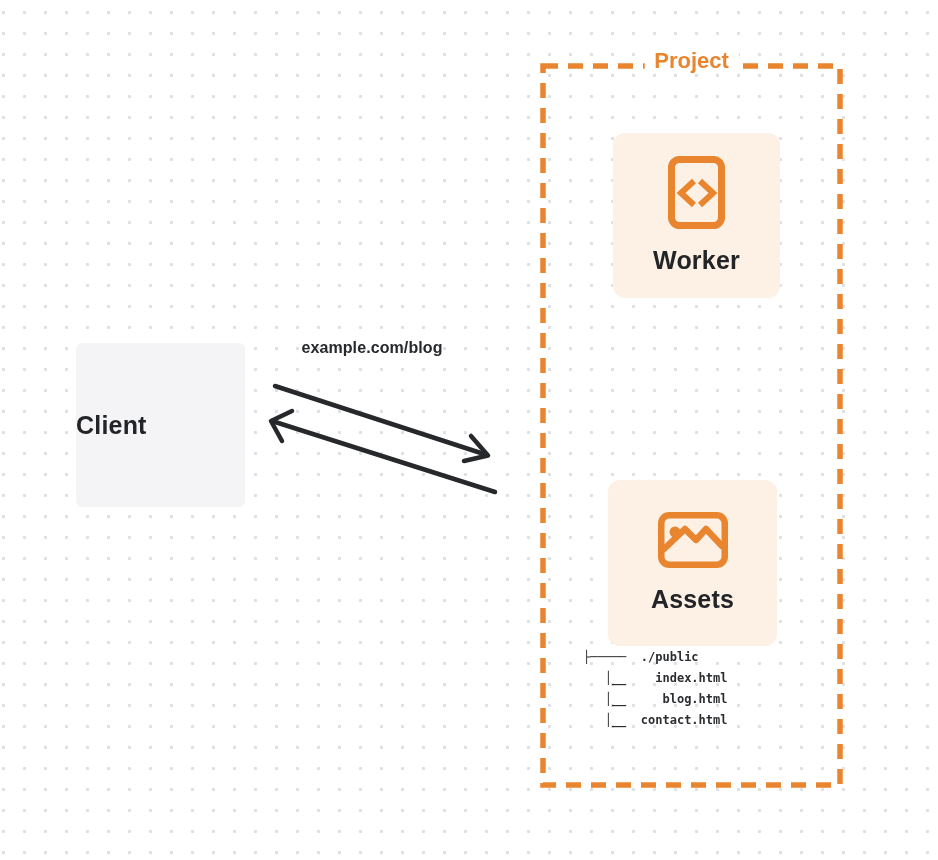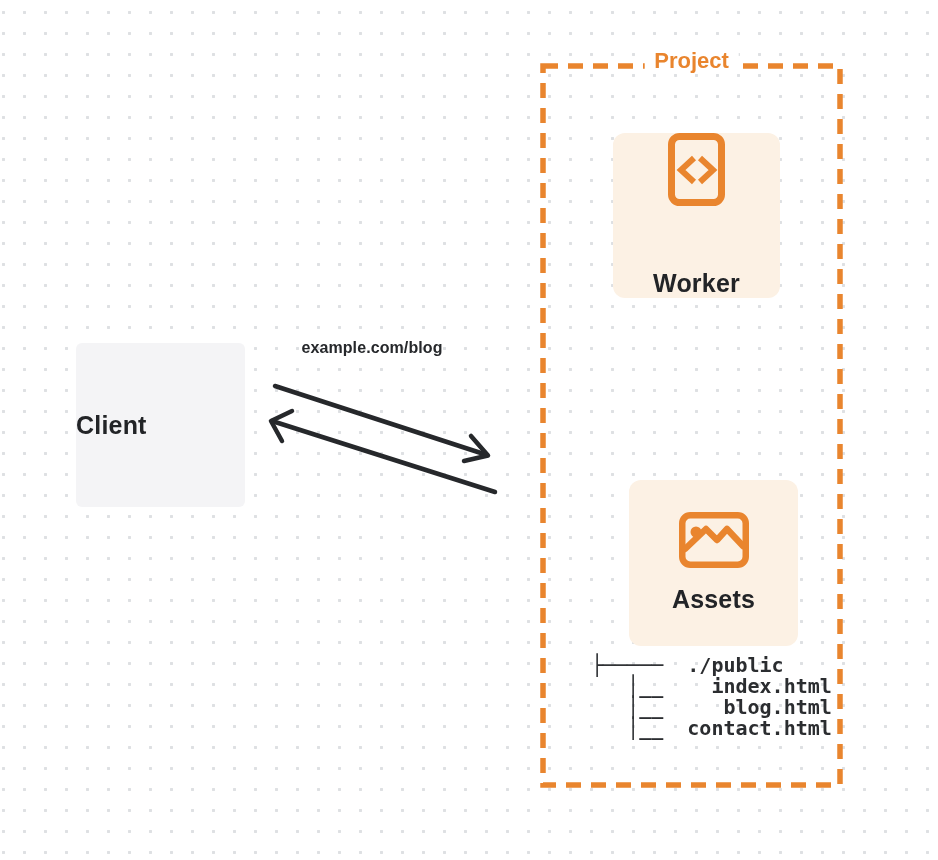--- a/index.html
+++ b/index.html
@@ -78,39 +78,39 @@
   }
 
   .card {
     position: absolute;
     background: var(--card-bg, #fcf1e4);
     border-radius: 12px;
     display: flex; flex-direction: column;
     align-items: center; justify-content: center;
     gap: 17px;
   }
-  .card.worker { left: 73px; top: 70px;  width: 167px; height: 165px; justify-content: space-between; }
-  .card.assets { left: 68px; top: 417px; width: 169px; height: 166px; margin-left: 21px; }
+  .card.worker { left: 73px; top: 70px;  width: 167px; height: 165px; }
+  .card.assets { left: 68px; top: 417px; width: 169px; height: 166px; }
 
   .icon-svg { display: block; }
   .icon-svg .stroke {
     fill: none;
     stroke: var(--accent, #e9852e);
     stroke-linecap: round;
     stroke-linejoin: round;
   }
   .icon-svg .sharp { stroke-linecap: butt; stroke-linejoin: miter; }
   .icon-svg .fill { fill: var(--accent, #e9852e); }
 
   .file-tree {
     position: absolute;
     left: 43px; top: 584px;
-    margin: 8px;
+    margin: 0;
     font-family: "DejaVu Sans Mono", monospace;
-    font-size: 20px;
+    font-size: 12px;
     font-weight: 700;
     line-height: 21px;
     color: #2b2d30;
     white-space: pre;
   }
 </style>
 </head>
 <body>
 
 <div class="stage">

